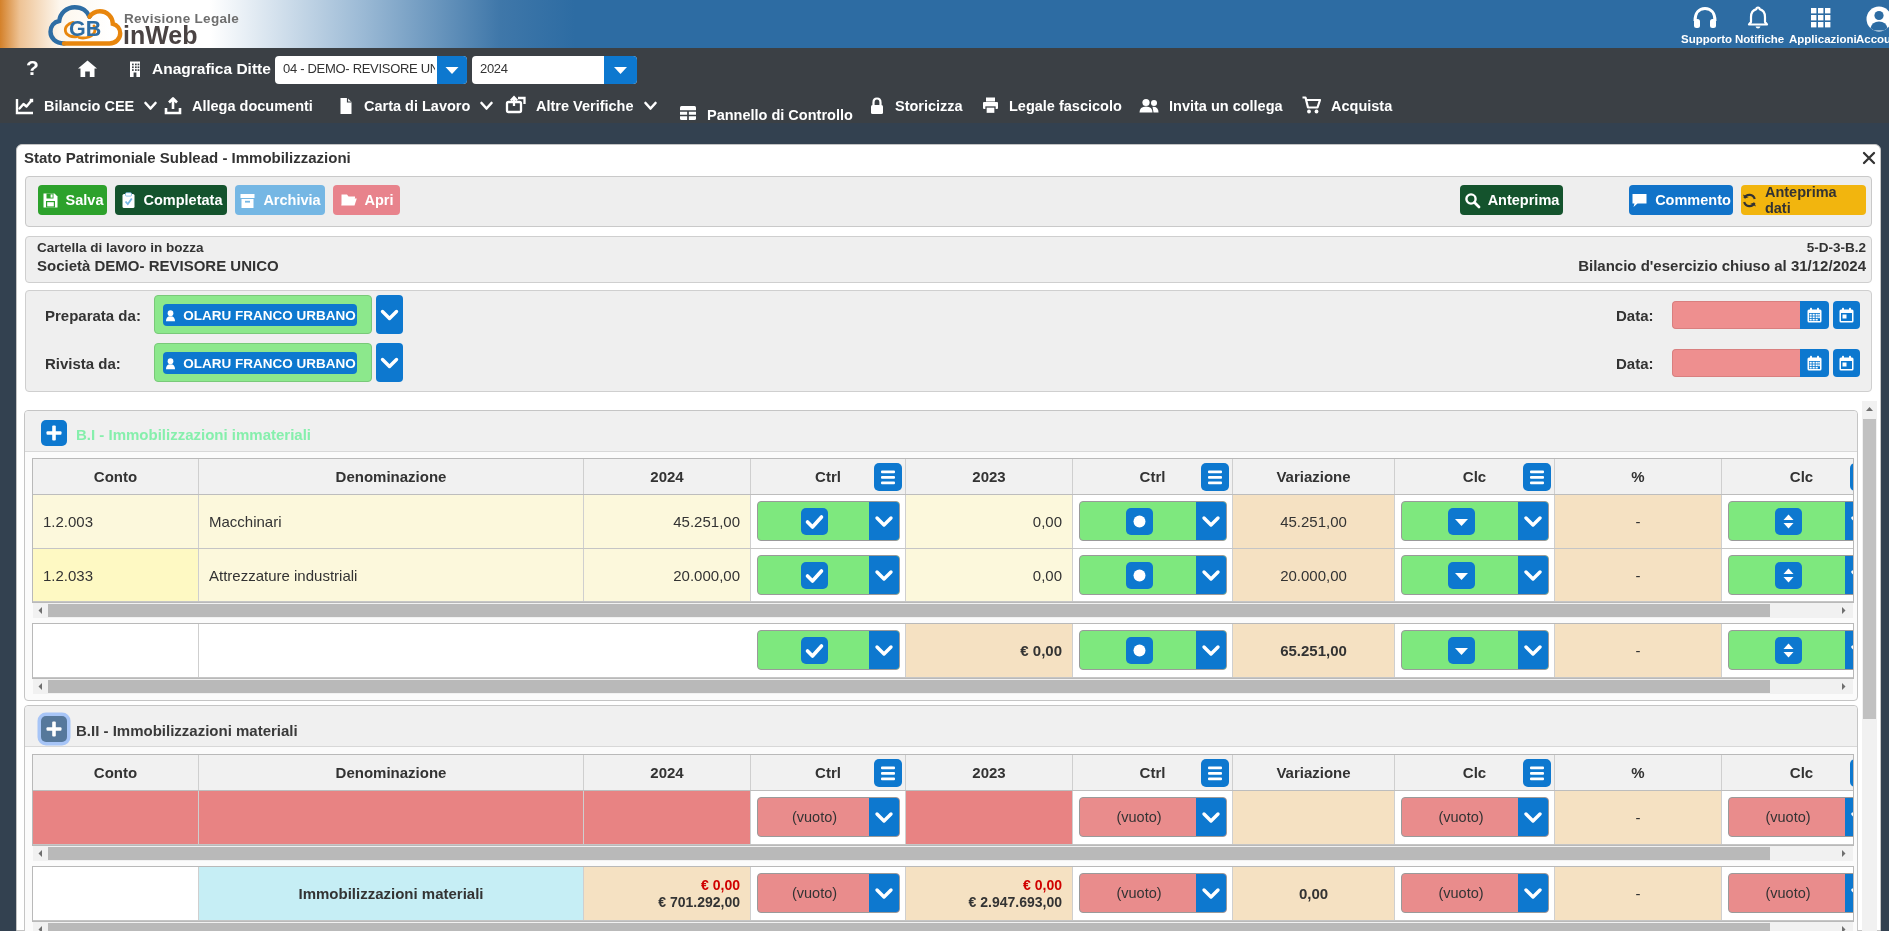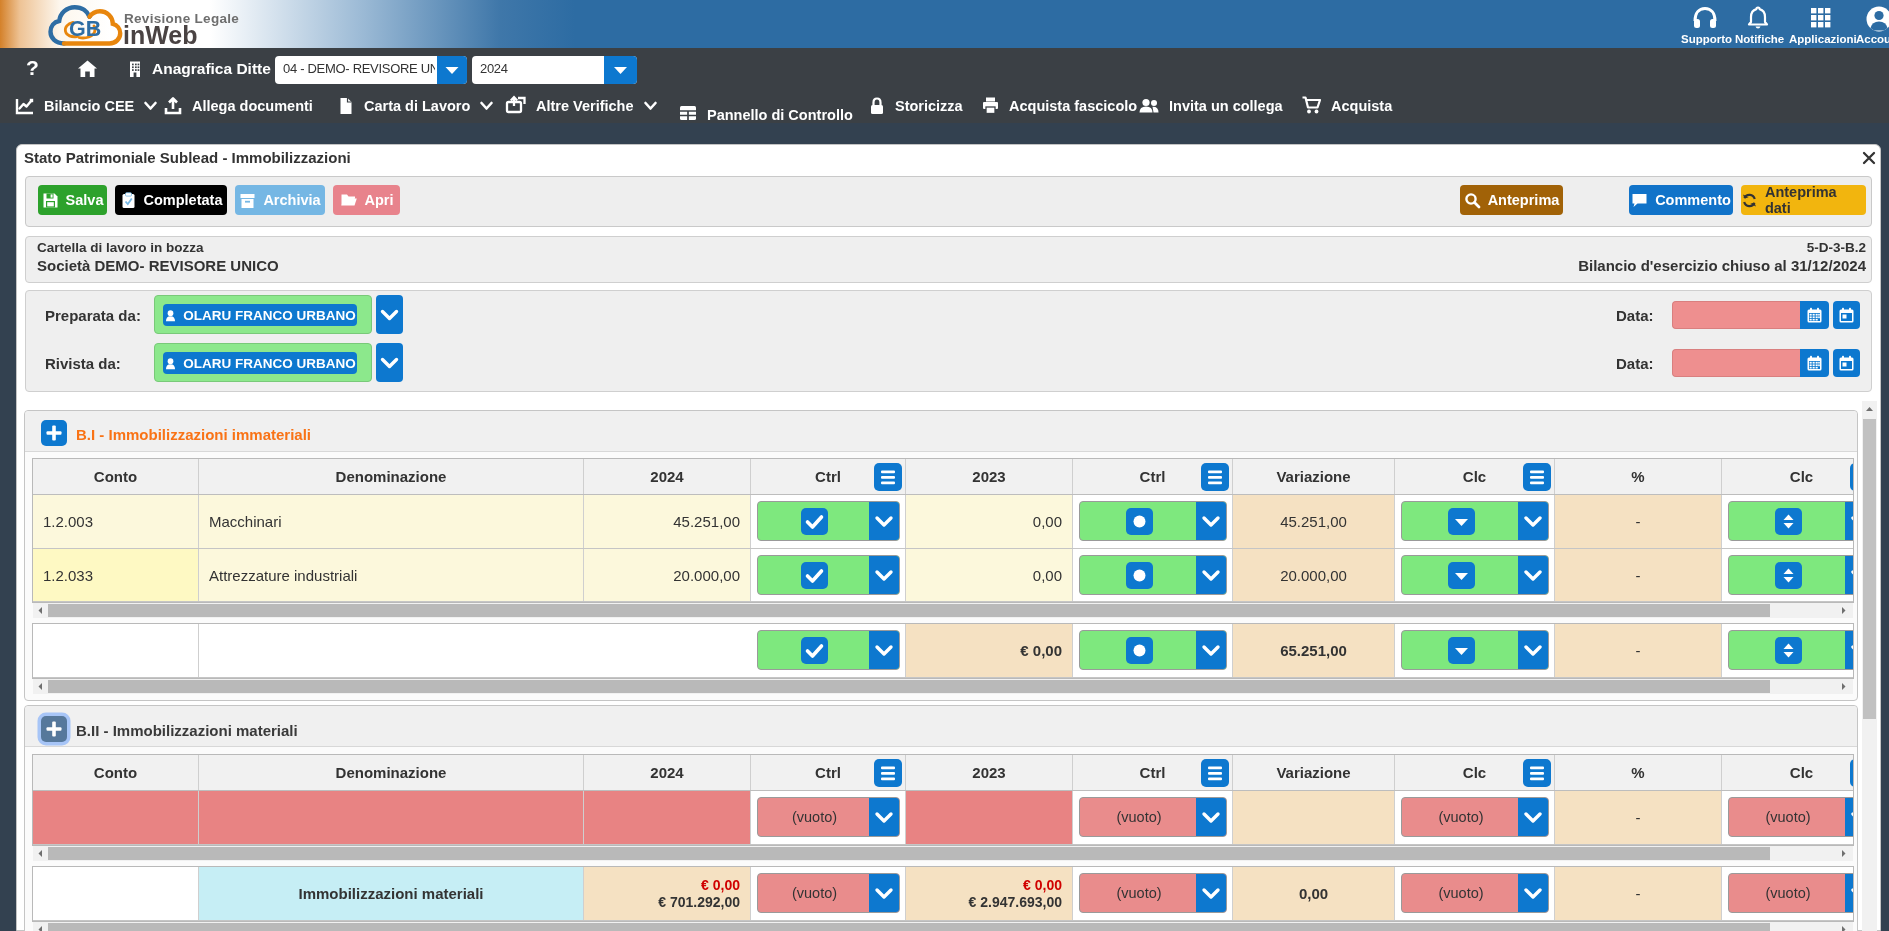--- a/index.html
+++ b/index.html
@@ -135,21 +135,21 @@
       <path d="M5.5 8 L5.5 5.5 C5.5 3 7 1.5 9 1.5 C11 1.5 12.5 3 12.5 5.5 L12.5 8" stroke="#fff" stroke-width="2.2" fill="none"></path>
     </svg>
     <span>Storicizza</span>
   </div>
 <div class="abs" style="left:981px;top:88px;height:35px;display:flex;align-items:center;gap:9px;color:#fff;font-weight:bold;font-size:14.5px;white-space:nowrap">
     <svg style="" width="19" height="19" viewBox="0 0 19 19">
       <rect x="5" y="1.5" width="9" height="4" fill="#fff"></rect>
       <rect x="2" y="6" width="15" height="7" rx="1" fill="#fff"></rect>
       <rect x="5" y="11" width="9" height="6.5" fill="#fff" stroke="#3b4045" stroke-width="1.3"></rect>
     </svg>
-    <span>Acquista fascicolo</span>
+    <span>Legale fascicolo</span>
   </div>
 <div class="abs" style="left:1138px;top:88px;height:35px;display:flex;align-items:center;gap:9px;color:#fff;font-weight:bold;font-size:14.5px;white-space:nowrap">
     <svg style="" width="22" height="22" viewBox="0 0 22 22">
       <circle cx="8" cy="7.5" r="3.6" fill="#fff"></circle>
       <path d="M1.5 17.5 Q1.5 11.5 8 11.5 Q14.5 11.5 14.5 17.5 Z" fill="#fff"></path>
       <circle cx="16" cy="8" r="3" fill="#fff"></circle>
       <path d="M14.5 11.8 Q20.5 11.5 20.5 17.5 L15.5 17.5" fill="#fff"></path>
     </svg>
     <span>Invita un collega</span>
   </div>
@@ -170,21 +170,21 @@
 <div class="btn" style="left:38px;top:185px;width:69px;height:30px;background:#2da22c;color:#fff">
     <svg style="" width="17" height="17" viewBox="0 0 17 17">
       <path d="M1.5 1.5 L12.5 1.5 L15.5 4.5 L15.5 15.5 L1.5 15.5 Z" fill="#fff"></path>
       <rect x="4.5" y="1.5" width="7" height="5" fill="#2da22c"></rect>
       <rect x="8.6" y="2.4" width="2" height="3.2" fill="#fff"></rect>
       <rect x="4" y="9" width="9" height="6.5" fill="#2da22c"></rect>
       <rect x="5.2" y="10.2" width="6.6" height="4.2" fill="#fff"></rect>
     </svg>
     <span>Salva</span>
   </div>
-<div class="btn" style="left:115px;top:185px;width:112px;height:30px;background:#000000;color:#fff">
+<div class="btn" style="left:115px;top:185px;width:112px;height:30px;background:#14532d;color:#fff">
     <svg style="" width="17" height="17" viewBox="0 0 17 17">
       <rect x="2.5" y="2" width="12" height="14" rx="1.5" fill="#fff"></rect>
       <rect x="5.5" y="0.7" width="6" height="3.4" rx="1" fill="#fff" stroke="#75b7e4" stroke-width="0.8"></rect>
       <path d="M5.5 9.5 L7.8 12 L11.8 6.5" stroke="#75b7e4" stroke-width="1.8" fill="none"></path>
     </svg>
     <span>Completata</span>
   </div>
 <div class="btn" style="left:235px;top:185px;width:90px;height:30px;background:#75b7e4;color:#fff">
     <svg style="" width="17" height="17" viewBox="0 0 17 17">
       <rect x="1.5" y="2" width="14" height="4" fill="#fff"></rect>
@@ -193,21 +193,21 @@
     </svg>
     <span>Archivia</span>
   </div>
 <div class="btn" style="left:333px;top:185px;width:67px;height:30px;background:#e8838c;color:#fff">
     <svg style="" width="18" height="18" viewBox="0 0 18 18">
       <path d="M1.5 14.5 L1.5 3.5 L7 3.5 L8.5 5.5 L15 5.5 L15 7.5" fill="#fff"></path>
       <path d="M3.5 7.5 L16.8 7.5 L14.5 14.5 L1.5 14.5 Z" fill="#fff"></path>
     </svg>
     <span>Apri</span>
   </div>
-<div class="btn" style="left:1460px;top:185px;width:103px;height:30px;background:#a16207;color:#fff">
+<div class="btn" style="left:1460px;top:185px;width:103px;height:30px;background:#14532d;color:#fff">
     <svg style="" width="17" height="17" viewBox="0 0 17 17">
       <circle cx="7" cy="7" r="4.6" stroke="#fff" stroke-width="2.4" fill="none"></circle>
       <path d="M10.5 10.5 L15 15" stroke="#fff" stroke-width="2.8" stroke-linecap="round"></path>
     </svg>
     <span>Anteprima</span>
   </div>
 <div class="btn" style="left:1629px;top:185px;width:104px;height:30px;background:#1173c9;color:#fff">
     <svg style="" width="17" height="17" viewBox="0 0 17 17">
       <path d="M1.5 2 L15.5 2 L15.5 11.5 L6.5 11.5 L2.5 15 L3.5 11.5 L1.5 11.5 Z" fill="#fff"></path>
     </svg>
@@ -315,21 +315,21 @@
 <rect x="3" y="6" width="11" height="8" fill="#0d78cf"></rect>
       <rect x="4.5" y="7.5" width="4" height="4" fill="#fff"></rect>
     </svg>
   </div>
 <div class="abs" style="left:24px;top:410px;width:1834px;height:291px;background:#fbfbfb;border:1px solid #c5c5c5;border-radius:4px"></div>
 <div class="abs" style="left:25px;top:411px;width:1832px;height:41px;background:#f0f0f0;border-bottom:1px solid #d8d8d8;border-radius:4px 4px 0 0"></div>
 <div class="abs" style="left:41px;top:420px;width:26px;height:26px;border-radius:5px;background:#0d78cf"><svg style="" width="26" height="26" viewBox="0 0 26 26">
       <rect x="11.2" y="5.5" width="3.6" height="15" rx="1" fill="#fff"></rect>
       <rect x="5.5" y="11.2" width="15" height="3.6" rx="1" fill="#fff"></rect>
     </svg></div>
-<div class="abs b" style="left:76px;top:426px;font-size:15px;color:#f97316">B.I - Immobilizzazioni immateriali</div>
+<div class="abs b" style="left:76px;top:426px;font-size:15px;color:#86efac">B.I - Immobilizzazioni immateriali</div>
 <div class="abs" style="left:33px;top:459px;width:1820px;height:36px;background:#f1f1f1;border-bottom:1px solid #bdbdbd;overflow:hidden">
     <div class="cell b" style="left:0px;top:0;width:166px;height:35px;justify-content:center;font-size:15px">Conto</div>
     <div class="cell b" style="left:166px;top:0;width:385px;height:35px;justify-content:center;font-size:15px">Denominazione</div>
     <div class="cell b" style="left:551px;top:0;width:167px;height:35px;justify-content:center;font-size:15px">2024</div>
     <div class="cell b" style="left:718px;top:0;width:155px;height:35px;justify-content:center;font-size:15px">Ctrl</div>
     <div class="cell b" style="left:873px;top:0;width:167px;height:35px;justify-content:center;font-size:15px">2023</div>
     <div class="cell b" style="left:1040px;top:0;width:160px;height:35px;justify-content:center;font-size:15px">Ctrl</div>
     <div class="cell b" style="left:1200px;top:0;width:162px;height:35px;justify-content:center;font-size:15px">Variazione</div>
     <div class="cell b" style="left:1362px;top:0;width:160px;height:35px;justify-content:center;font-size:15px">Clc</div>
     <div class="cell b" style="left:1522px;top:0;width:167px;height:35px;justify-content:center;font-size:15px">%</div>

